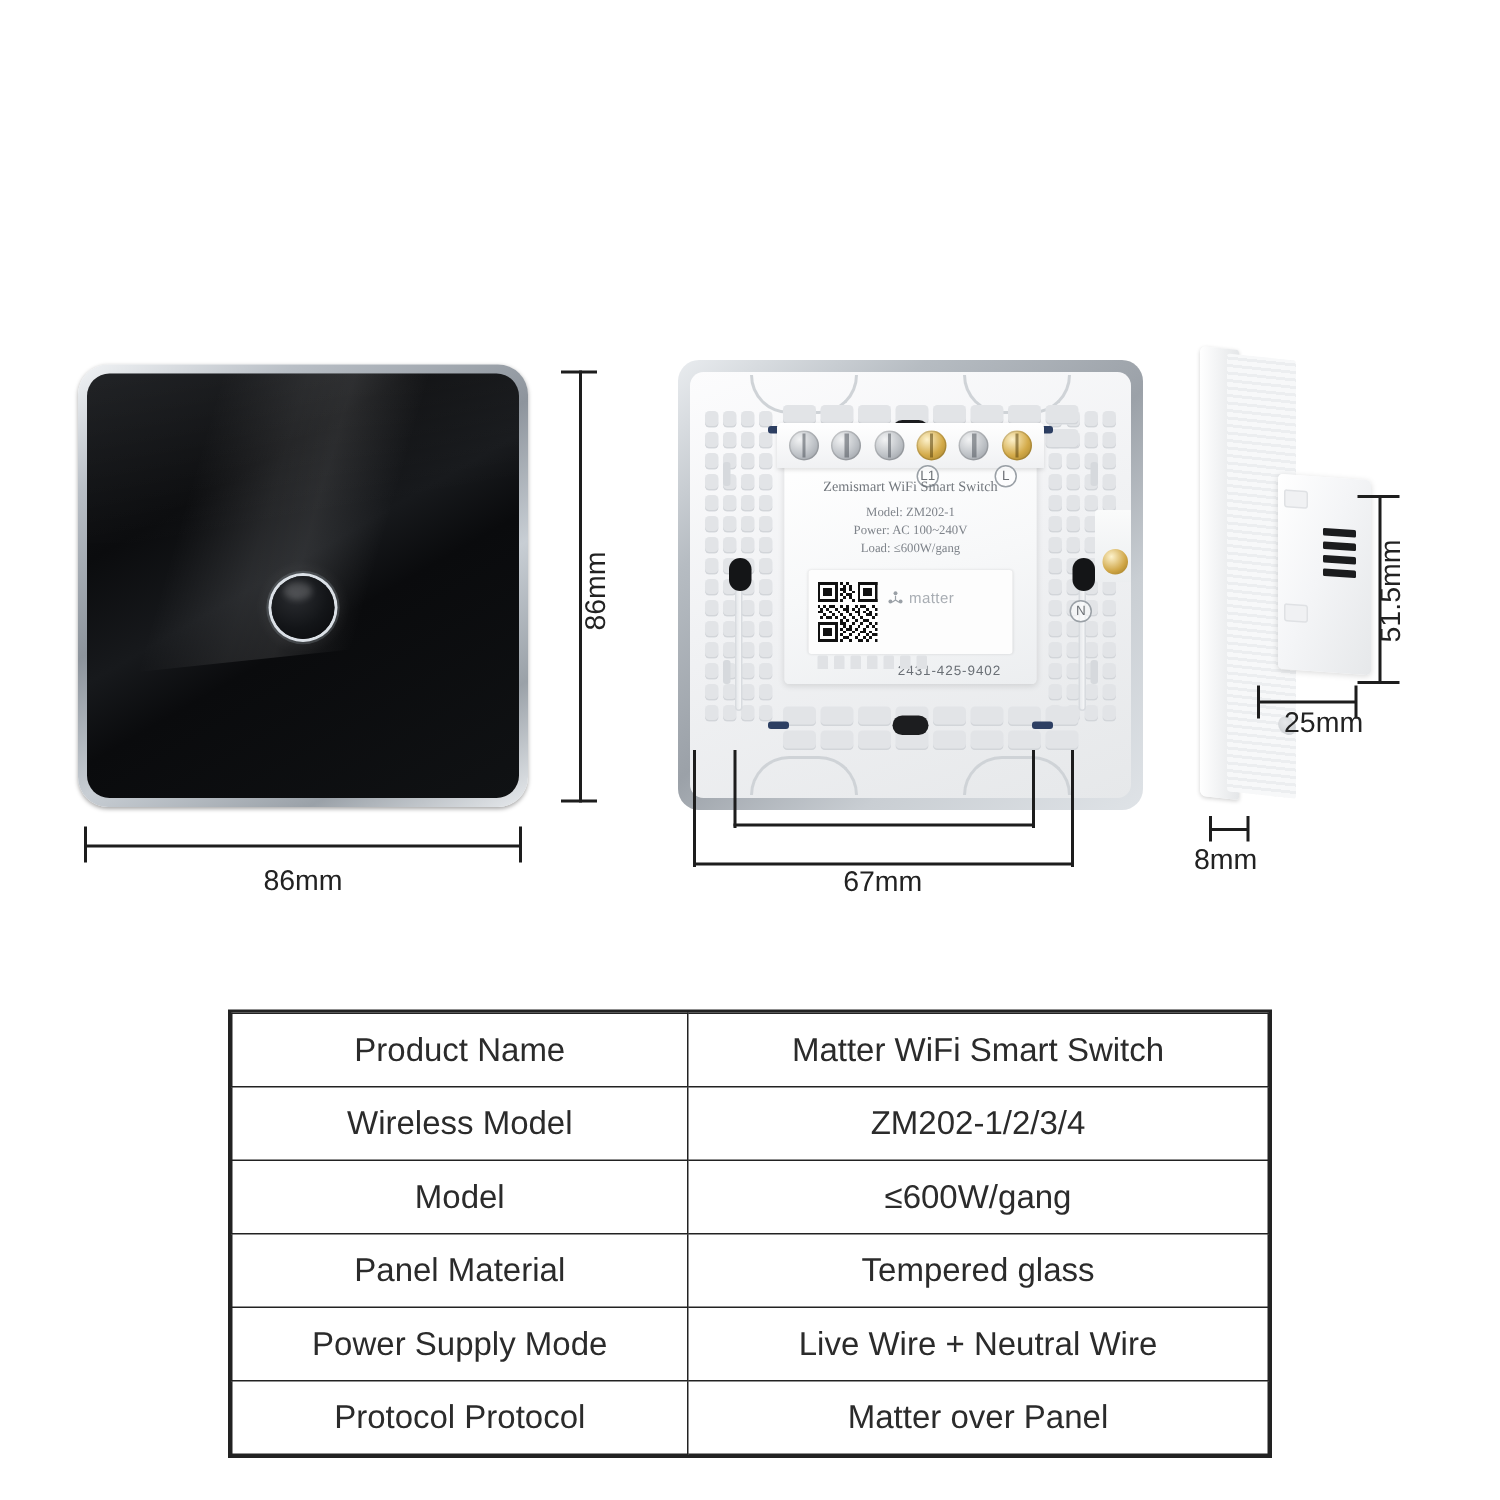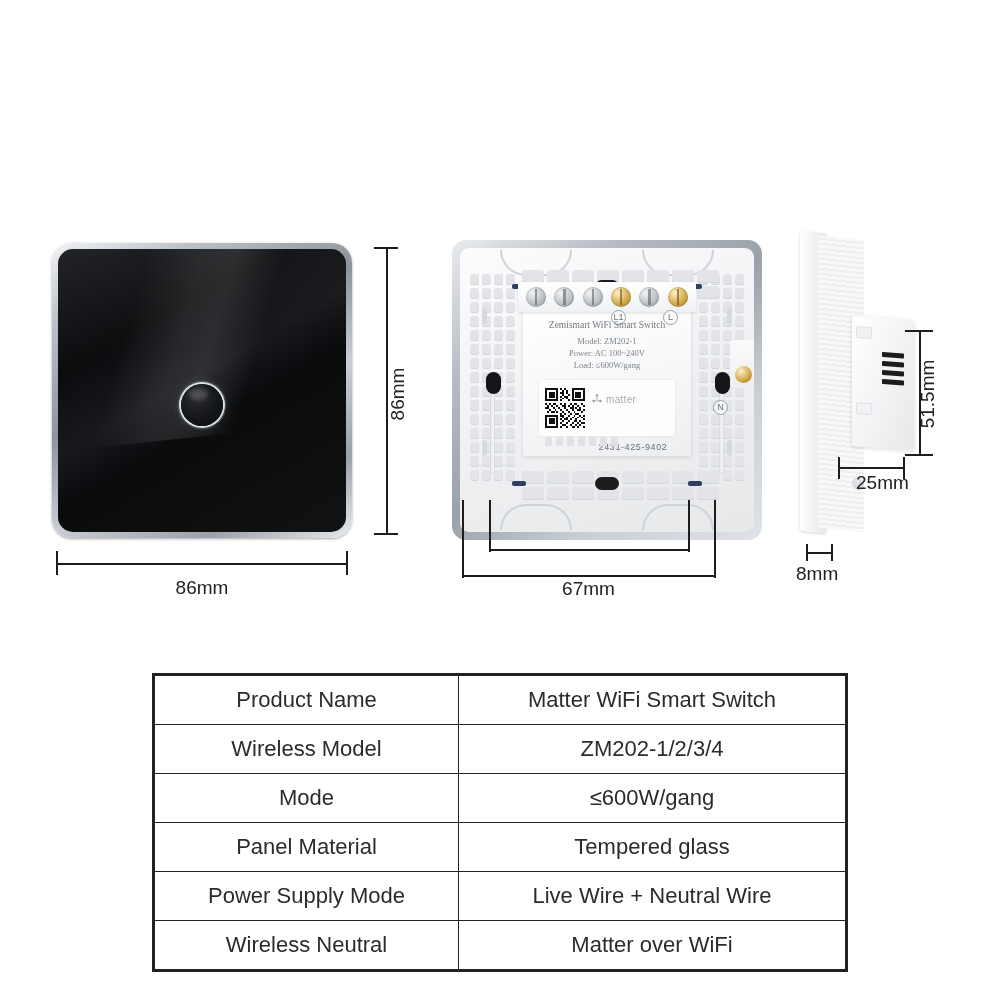--- a/index.html
+++ b/index.html
@@ -645,32 +645,32 @@
       <tbody>
         <tr>
             <td class="k">Product Name</td>
                                   <td class="v">Matter WiFi Smart Switch</td>
           </tr>
         <tr>
             <td class="k">Wireless Model</td>
                                   <td class="v">ZM202-1/2/3/4</td>
           </tr>
         <tr>
-            <td class="k">Mode</td>
+            <td class="k">Model</td>
                                   <td class="v">≤600W/gang</td>
           </tr>
         <tr>
             <td class="k">Panel Material</td>
                                   <td class="v">Tempered glass</td>
           </tr>
         <tr>
             <td class="k">Power Supply Mode</td>
                                   <td class="v">Live Wire + Neutral Wire</td>
           </tr>
         <tr>
-            <td class="k">Wireless Neutral</td>
-                                  <td class="v">Matter over WiFi</td>
+            <td class="k">Protocol Protocol</td>
+                                  <td class="v">Matter over Panel</td>
           </tr>
       </tbody>
     </table>
   </div>
 
 </div>
 
 </body></html>

